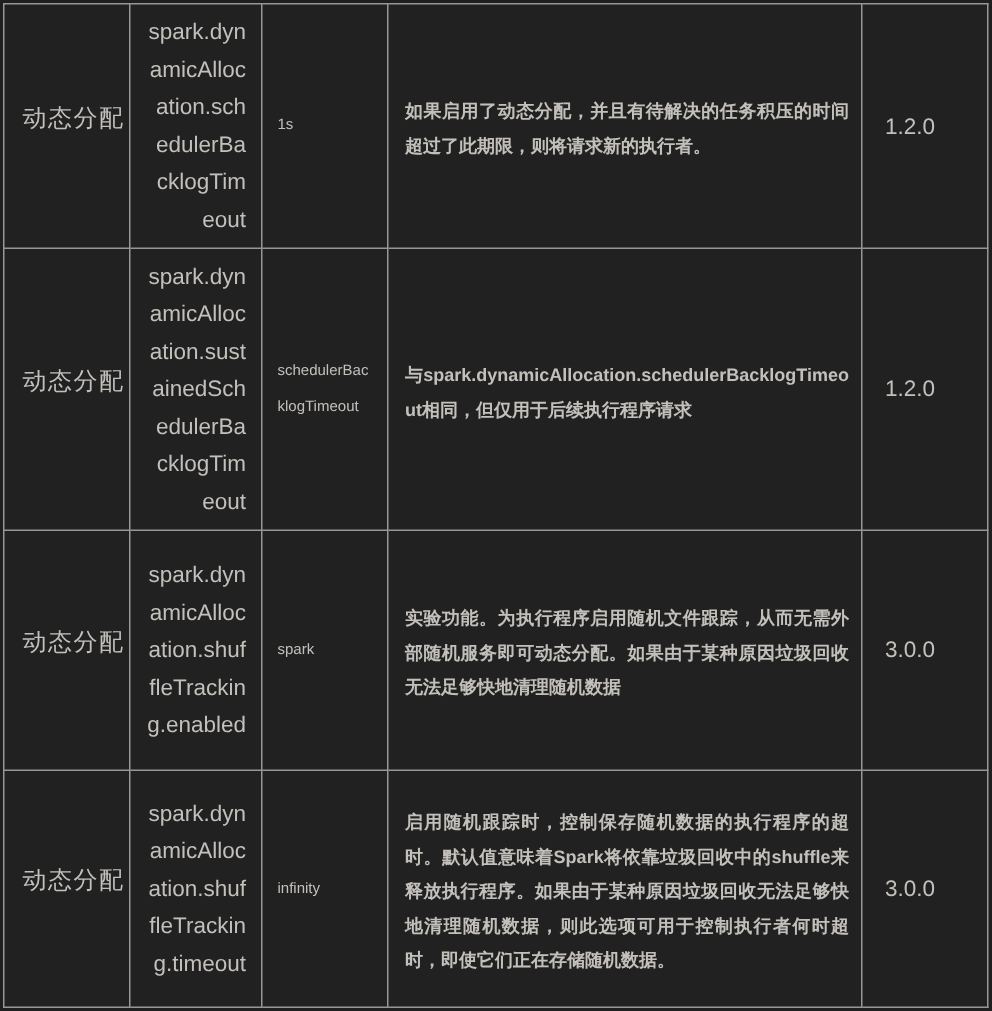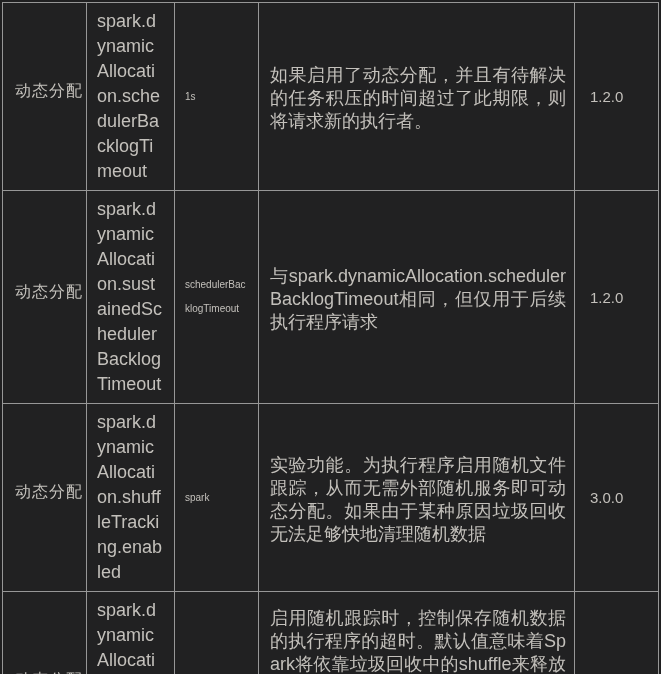--- a/index.html
+++ b/index.html
@@ -25,37 +25,39 @@
     overflow: hidden;
   }
   td.cat {
     padding: 4px 2px 14px 12px;
     font-size: 16px;
     letter-spacing: 1px;
     white-space: nowrap;
   }
   td.prop {
     padding: 6px 10px;
-    font-size: 18px;
+    font-size: 15px;
     line-height: 25px;
     word-break: break-all;
+    text-align: right;
   }
   td.def {
     padding: 6px 10px;
     font-size: 10px;
     line-height: 24px;
     word-break: break-all;
   }
   td.desc {
     padding: 12px 8px 8px 11px;
-    font-size: 18px;
+    font-size: 12px;
     line-height: 23px;
     word-break: break-all;
     text-align: justify;
     text-justify: inter-ideograph;
+    font-weight: bold;
   }
   td.ver {
     padding: 4px 4px 4px 15px;
     font-size: 15px;
     white-space: nowrap;
   }
 </style>
 </head>
 <body>
 

